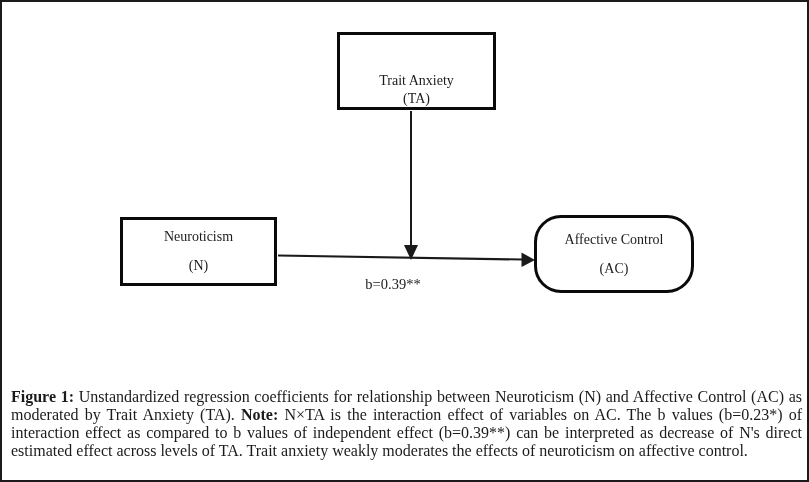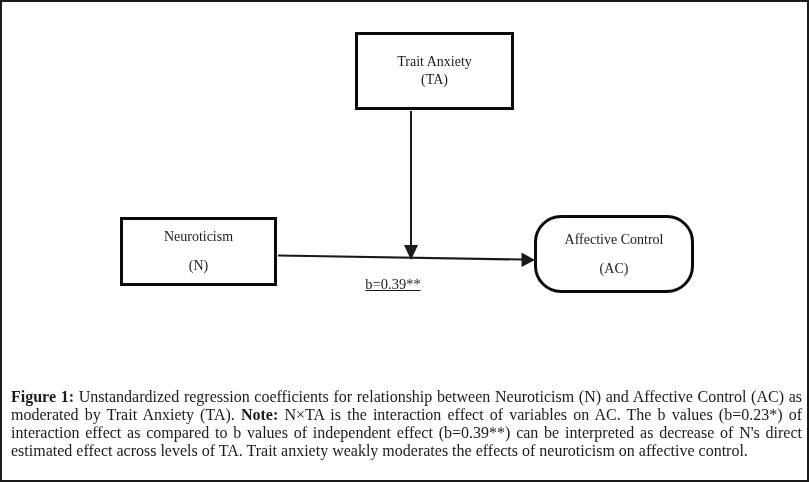--- a/index.html
+++ b/index.html
@@ -28,32 +28,31 @@
   .box{
     position:absolute;
     border:3px solid var(--box-border);
     background:var(--background);
     display:flex;flex-direction:column;
     align-items:center;justify-content:center;
     text-align:center;
     font-size:14px;
     line-height:16px;
   }
-  .box-ta{left:353px;top:30px;width:159px;height:78px;}
+  .box-ta{left:335px;top:30px;width:159px;height:78px;justify-content:flex-end;}
   .box-ta .line + .line{margin-top:2px;}
   .box-n{left:118px;top:215px;width:157px;height:69px;}
   .box-ac{left:532px;top:213px;width:160px;height:78px;border-radius:27px;}
   .box-n .line + .line,
   .box-ac .line + .line{margin-top:13px;}
   .edge-label{
     position:absolute;
     font-size:14.5px;
     text-align:center;
     white-space:nowrap;
-    text-decoration:underline;
   }
   .label-direct{left:341px;top:274px;width:100px;}
   .label-interaction{left:322px;top:303px;width:140px;}
   .caption{
     position:absolute;
     left:9px;top:386px;width:791px;
     margin:0;
     font-size:16px;
     line-height:18px;
     text-align:justify;

